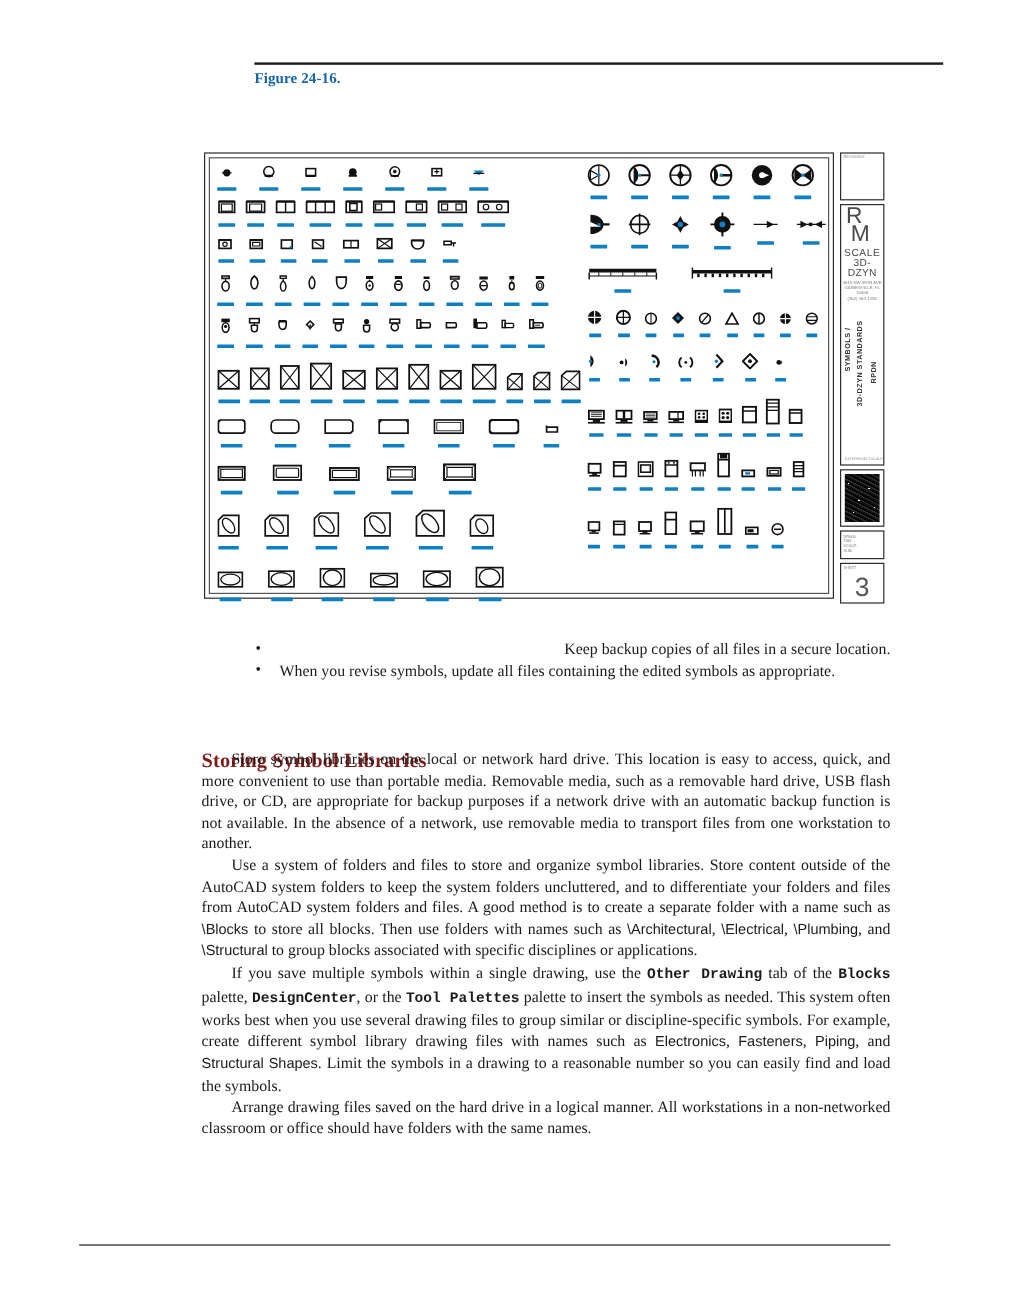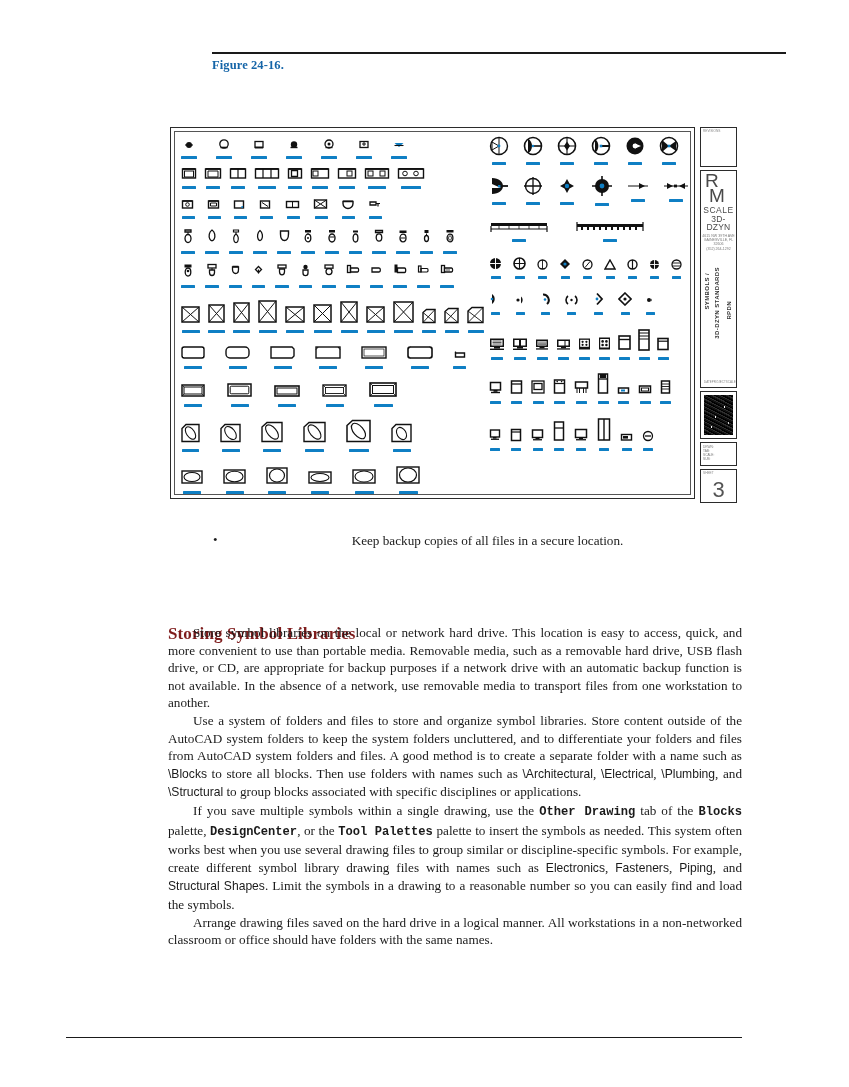--- a/index.html
+++ b/index.html
@@ -254,21 +254,21 @@
     margin-bottom: 0px;
     text-align: justify;
   }
   .bullet-li::before {
     content: "\2022";
     position: absolute;
     left: 8px;
     top: -1px;
     font-size: 13px;
   }
-  .bullet-li.nojust { text-align: center; }
+  .bullet-li.nojust { text-align: right; }
 
   
   .h2 {
     position: absolute;
     left: 168px;
     top: 624px;
     font-size: 17px;
     font-weight: bold;
     color: #7f1d1d;
     letter-spacing: 0.1px;
@@ -1552,20 +1552,21 @@
 
       <div class="tb-box tb-sheet">
         <div class="tb-cap">SHEET</div>
         <div class="tb-sheetnum">3</div>
       </div>
     </div>
   </div>
 
   <div class="bullets">
     <div class="bullet-li nojust">Keep backup copies of all files in a secure location.</div>
+    <div class="bullet-li">When you revise symbols, update all files containing the edited symbols as appropriate.</div>
   </div>
 
   <div class="h2">Storing Symbol Libraries</div>
 
   <div class="body">
     <p>Store symbol libraries on the local or network hard drive. This location is easy to access, quick, and more convenient to use than portable media. Removable media, such as a removable hard drive, USB flash drive, or CD, are appropriate for backup purposes if a network drive with an automatic backup function is not available. In the absence of a network, use removable media to transport files from one workstation to another.</p>
 
     <p><span>Use a system of folders and files to store and organize symbol libraries. Store content outside of the AutoCAD system folders to keep the system folders uncluttered, and to differentiate your folders and files from AutoCAD system folders and files. A good method is to create a separate folder with a name such as </span><span class="mono-ui">\Blocks</span><span> to store all blocks. Then use folders with names such as </span><span class="mono-ui">\Architectural</span><span>, </span><span class="mono-ui">\Electrical</span><span>, </span><span class="mono-ui">\Plumbing</span><span>, and </span><span class="mono-ui">\Structural</span><span> to group blocks associated with specific disciplines or applications.</span></p>
 
     <p><span>If you save multiple symbols within a single drawing, use the </span><span class="bold-ui">Other Drawing</span><span> tab of the </span><span class="bold-ui">Blocks</span><span> palette, </span><span class="bold-ui">DesignCenter</span><span>, or the </span><span class="bold-ui">Tool Palettes</span><span> palette to insert the symbols as needed. This system often works best when you use several drawing files to group similar or discipline-specific symbols. For example, create different symbol library drawing files with names such as </span><span class="mono-ui">Electronics</span><span>, </span><span class="mono-ui">Fasteners</span><span>, </span><span class="mono-ui">Piping</span><span>, and </span><span class="mono-ui">Structural Shapes</span><span>. Limit the symbols in a drawing to a reasonable number so you can easily find and load the symbols.</span></p>

